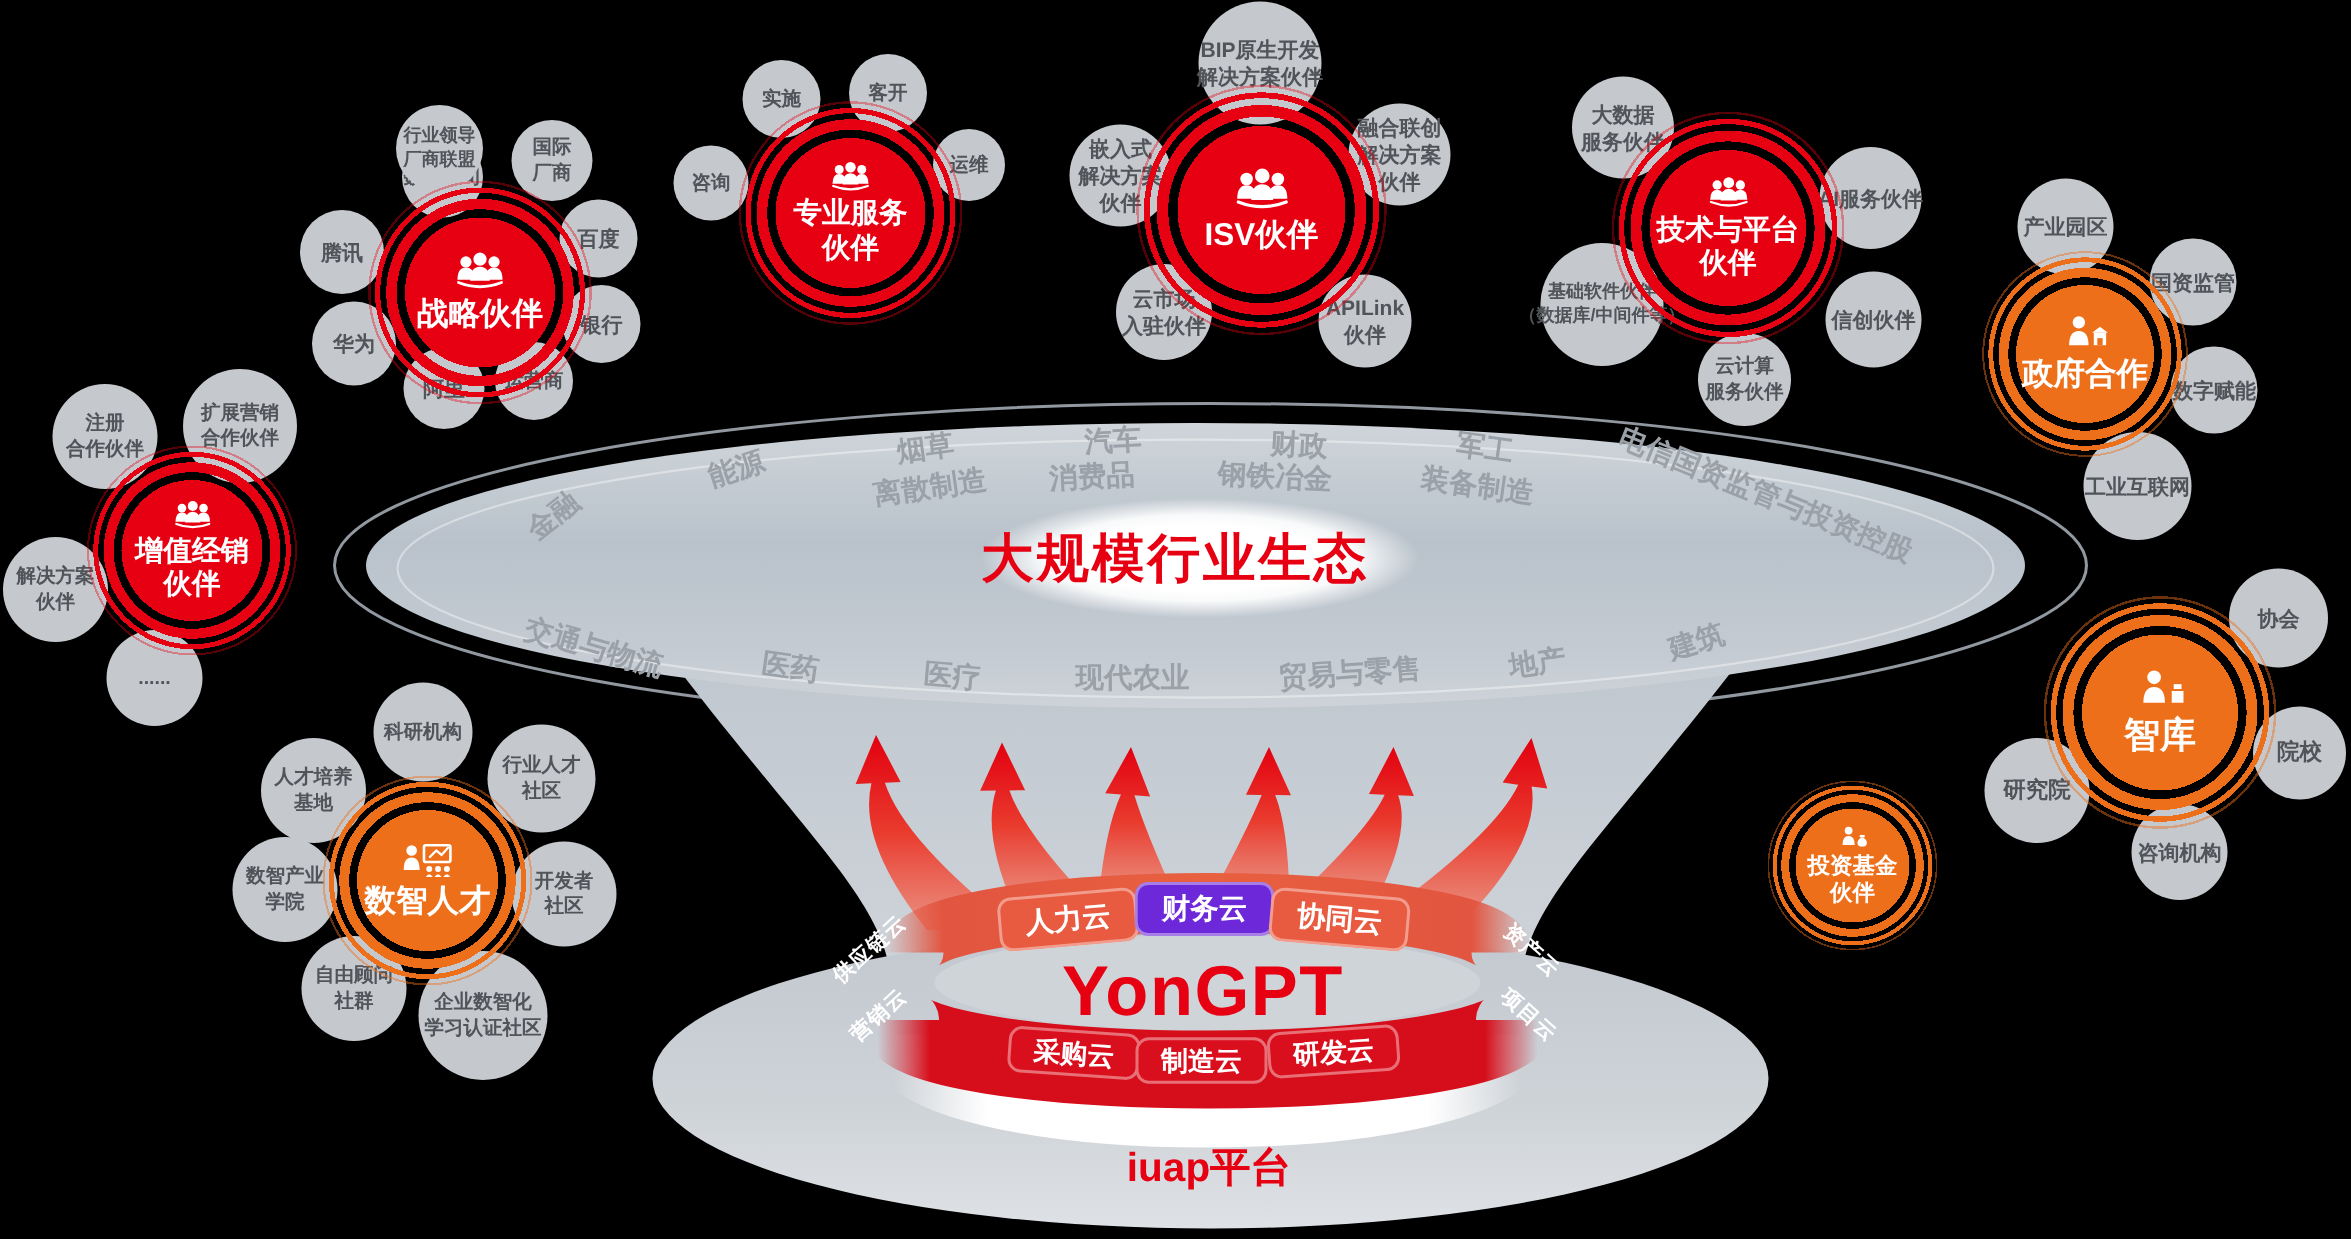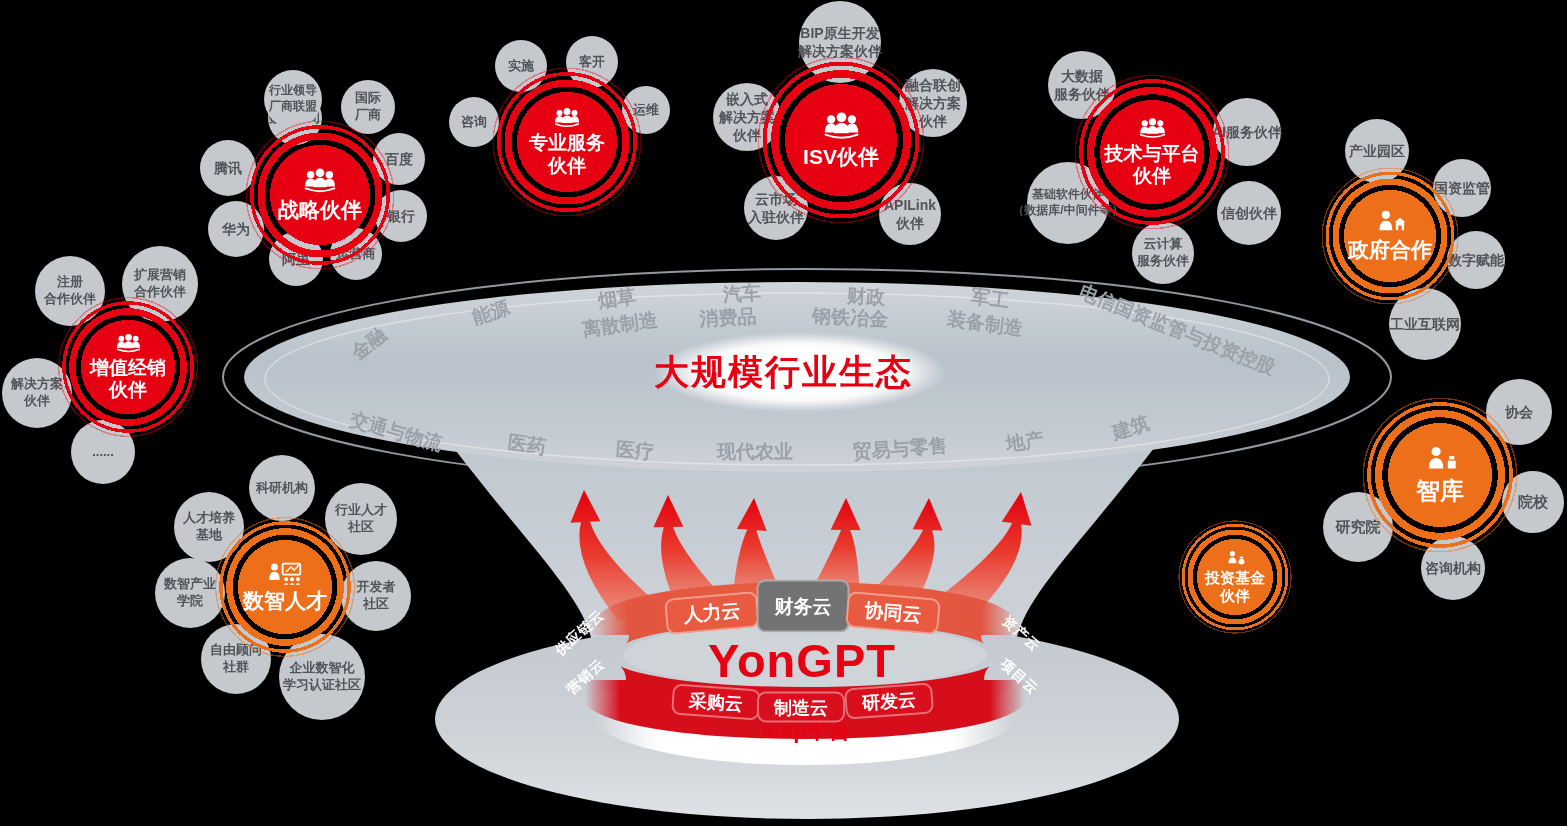--- a/index.html
+++ b/index.html
@@ -5,21 +5,21 @@
 *{box-sizing:border-box;margin:0;padding:0}
 html,body{background:#000}
 #stage{position:relative;width:1567px;height:826px;background:#000;font-family:"Liberation Sans","DejaVu Sans",sans-serif;overflow:hidden}
 #bgsvg{position:absolute;left:0;top:0}
 .sat{position:absolute;border-radius:50%;background:#c5c9ce;color:#515459;font-weight:700;display:flex;align-items:center;justify-content:center;text-align:center;white-space:pre;line-height:1.3;transform:translate(-50%,-50%)}
 .hub{position:absolute;display:flex;flex-direction:column;align-items:center;justify-content:center;color:#fff;font-weight:700;text-align:center;white-space:pre;line-height:1.18;transform:translate(-50%,-50%)}
 .ind{position:absolute;color:#9aa1a9;font-weight:700;white-space:nowrap}
 .tile{position:absolute;color:#fff;font-weight:700;display:flex;align-items:center;justify-content:center;border-radius:9px}
 .slabel{position:absolute;color:#fff;font-weight:700;white-space:nowrap}
 #yongpt{position:absolute;left:802px;top:660px;transform:translate(-50%,-50%);color:#e60012;font-weight:700;font-size:47px;letter-spacing:1px}
-#iuap{position:absolute;left:806px;top:731px;transform:translate(-50%,-50%);color:#e60012;font-weight:700;font-size:22px}
+#iuap{position:absolute;left:806px;top:778px;transform:translate(-50%,-50%);color:#e60012;font-weight:700;font-size:27px}
 #center-eli{position:absolute;left:800px;top:372px;width:292px;height:80px;transform:translate(-50%,-50%);display:flex;align-items:center;justify-content:flex-start;color:#e60012;font-weight:700;font-size:35px;letter-spacing:2px;border-radius:50%;background:radial-gradient(closest-side,#fff 55%,rgba(255,255,255,.9) 72%,rgba(255,255,255,0) 100%)}
 </style>
 </head>
 <body>
 
 <div id="stage">
 <svg id="bgsvg" width="1567" height="826">
 <defs>
 <linearGradient id="funnelG" x1="0" y1="0" x2="0" y2="1">
           <stop offset="0" stop-color="#bfc7cf"></stop>
@@ -255,21 +255,21 @@
     <div class="ind" style="left: 985px; top: 324px; font-size: 19px; transform: translate(-50%, -50%) rotate(8deg);">装备制造</div>
     <div class="ind" style="left: 1177px; top: 330px; font-size: 19px; transform: translate(-50%, -50%) rotate(22deg);">电信国资监管与投资控股</div>
     <div class="ind" style="left: 396px; top: 432px; font-size: 19px; transform: translate(-50%, -50%) rotate(16deg);">交通与物流</div>
     <div class="ind" style="left: 527px; top: 445px; font-size: 19px; transform: translate(-50%, -50%) rotate(8deg);">医药</div>
     <div class="ind" style="left: 635px; top: 451px; font-size: 19px; transform: translate(-50%, -50%) rotate(5deg);">医疗</div>
     <div class="ind" style="left: 755px; top: 452px; font-size: 19px; transform: translate(-50%, -50%) rotate(0deg);">现代农业</div>
     <div class="ind" style="left: 900px; top: 449px; font-size: 19px; transform: translate(-50%, -50%) rotate(-4deg);">贸易与零售</div>
     <div class="ind" style="left: 1025px; top: 442px; font-size: 19px; transform: translate(-50%, -50%) rotate(-8deg);">地产</div>
     <div class="ind" style="left: 1131px; top: 428px; font-size: 19px; transform: translate(-50%, -50%) rotate(-18deg);">建筑</div>
     <div class="tile" style="left: 712px; top: 613px; width: 93px; height: 36px; background: rgb(232, 91, 65); font-size: 19px; transform: translate(-50%, -50%) rotate(-5deg); border: 2px solid rgba(255, 255, 255, 0.4);">人力云</div>
-    <div class="tile" style="left: 803px; top: 606px; width: 93px; height: 53px; background: #737373; font-size: 19px; transform: translate(-50%, -50%) rotate(0deg); border: 2px solid rgba(255, 255, 255, 0.4);">财务云</div>
+    <div class="tile" style="left: 803px; top: 606px; width: 93px; height: 36px; background: #6d28d9; font-size: 19px; transform: translate(-50%, -50%) rotate(0deg); border: 2px solid rgba(255, 255, 255, 0.4);">财务云</div>
     <div class="tile" style="left: 893px; top: 613px; width: 93px; height: 36px; background: rgb(232, 91, 65); font-size: 19px; transform: translate(-50%, -50%) rotate(5deg); border: 2px solid rgba(255, 255, 255, 0.4);">协同云</div>
     <div class="tile" style="left: 716px; top: 702px; width: 88px; height: 31px; background: rgb(218, 15, 29); font-size: 18px; transform: translate(-50%, -50%) rotate(4deg); border: 2px solid rgba(255, 255, 255, 0.4);">采购云</div>
     <div class="tile" style="left: 801px; top: 707px; width: 88px; height: 31px; background: rgb(218, 15, 29); font-size: 18px; transform: translate(-50%, -50%) rotate(0deg); border: 2px solid rgba(255, 255, 255, 0.4);">制造云</div>
     <div class="tile" style="left: 889px; top: 701px; width: 88px; height: 31px; background: rgb(218, 15, 29); font-size: 18px; transform: translate(-50%, -50%) rotate(-4deg); border: 2px solid rgba(255, 255, 255, 0.4);">研发云</div>
     <div class="slabel" style="left: 580px; top: 633px; font-size: 14px; transform: translate(-50%, -50%) rotate(-42deg); letter-spacing: 1px;">供应链云</div>
     <div class="slabel" style="left: 586px; top: 677px; font-size: 14px; transform: translate(-50%, -50%) rotate(-42deg); letter-spacing: 1px;">营销云</div>
     <div class="slabel" style="left: 1021px; top: 634px; font-size: 14px; transform: translate(-50%, -50%) rotate(42deg); letter-spacing: 1px;">资产云</div>
     <div class="slabel" style="left: 1019px; top: 677px; font-size: 14px; transform: translate(-50%, -50%) rotate(42deg); letter-spacing: 1px;">项目云</div>
   </div>
 

